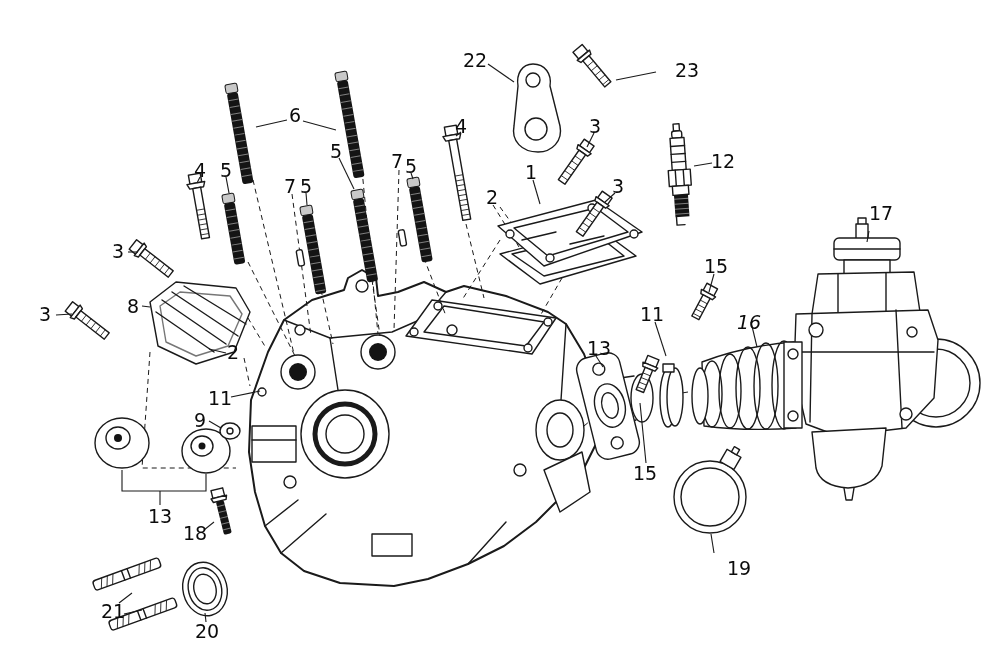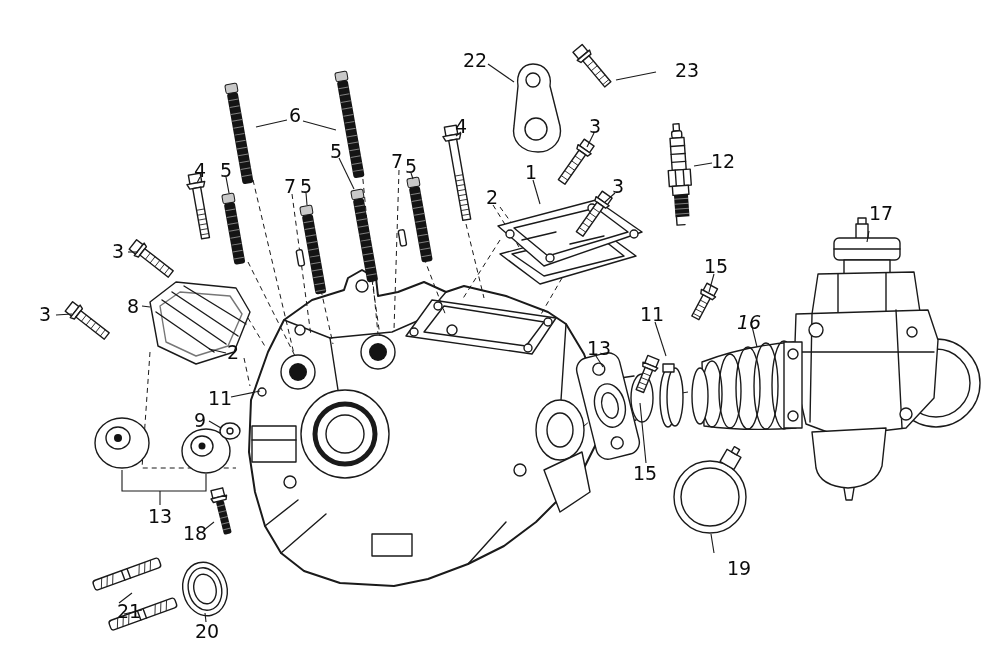--- a/index.html
+++ b/index.html
@@ -374,16 +374,16 @@
       <div class="callout" style="left: 652px; top: 314px;">11</div>
       <div class="callout" style="left: 749px; top: 322px; font-style: italic;">16</div>
       <div class="callout" style="left: 599px; top: 348px;">13</div>
       <div class="callout" style="left: 233px; top: 352px;">2</div>
       <div class="callout" style="left: 220px; top: 398px;">11</div>
       <div class="callout" style="left: 200px; top: 420px;">9</div>
       <div class="callout" style="left: 645px; top: 473px;">15</div>
       <div class="callout" style="left: 160px; top: 516px;">13</div>
       <div class="callout" style="left: 195px; top: 533px; text-align: center;">18</div>
       <div class="callout" style="left: 716px; top: 568px; margin-left: 23px;">19</div>
-      <div class="callout" style="left: 113px; top: 611px; margin-left: 16px;">21</div>
+      <div class="callout" style="left: 113px; top: 611px;">21</div>
       <div class="callout" style="left: 207px; top: 631px;">20</div>
     </div>
 </div>
 
 </body></html>

